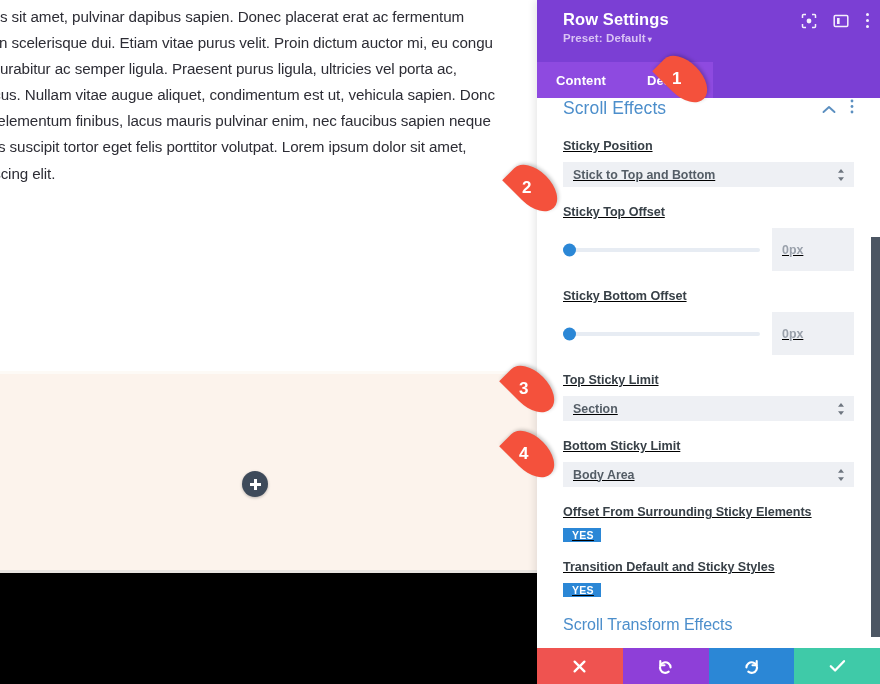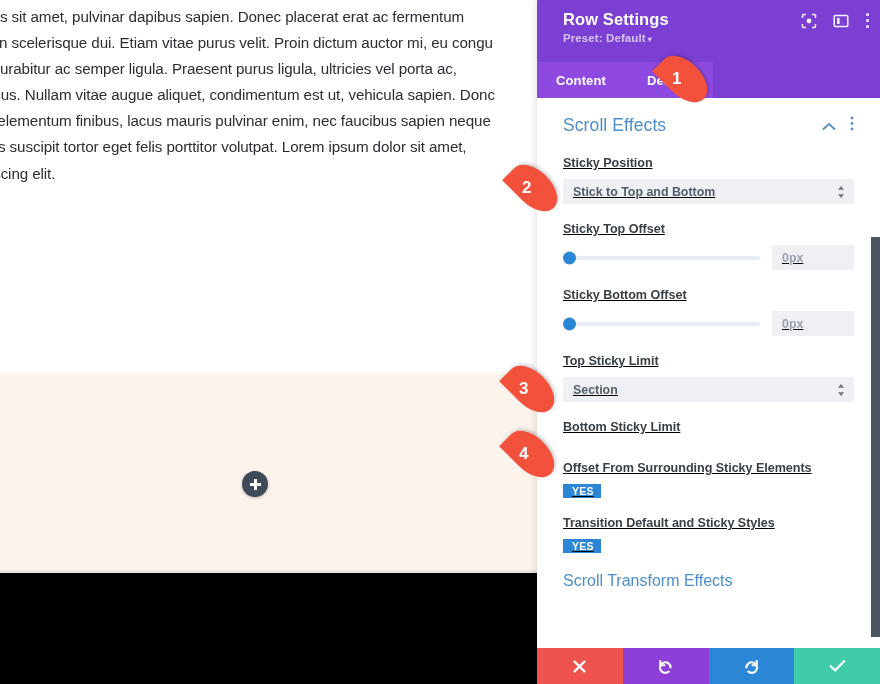--- a/index.html
+++ b/index.html
@@ -121,21 +121,21 @@
   #panel-body {
     position: relative;
     height: 586px;
     background: #ffffff;
     padding: 0 26px;
     overflow: hidden;
   }
 
   #section-head {
     display: flex; align-items: center;
-    padding-top: 17px; padding-bottom: 2px;
+    padding-bottom: 2px;
   }
   #section-title {
     flex: 1;
     font-size: 17.5px; color: #4c8ecb; letter-spacing: .1px;
   }
   .sec-icon { margin-left: 14px; cursor: pointer; display: block; }
 
   .field { padding-top: 16px; text-decoration: underline; }
   .field-label {
     font-size: 12.6px; font-weight: bold; color: #384047;
@@ -170,21 +170,21 @@
     width: 100%; height: 4px; border-radius: 2px;
     background: #e7ecf3;
   }
   .slider .knob {
     position: absolute; left: 0; top: 50%;
     transform: translateY(-50%);
     width: 13px; height: 13px; border-radius: 50%;
     background: #2b87d6;
   }
   .num-input {
-    width: 82px; height: 25px;
+    width: 82px; height: 43px;
     background: #eef0f4;
     display: flex; align-items: center;
     padding: 0 10px;
     font-size: 12.4px; color: #9aa1ab; font-weight: bold;
     cursor: text;
   }
 
   .toggle {
     width: 62px; height: 14px;
     background: #2b87d6;
@@ -390,20 +390,29 @@
             <svg width="8" height="13" viewBox="0 0 8 13">
               <path d="M4 0.5L7 4.3H1z" fill="#6e7680"></path>
               <path d="M4 12.5L1 8.7h6z" fill="#6e7680"></path>
             </svg>
           </span>
         </div>
       </div>
 
       <div class="field">
         <div class="field-label">Bottom Sticky Limit</div>
+        <div class="select">
+          <span>Body Area</span>
+          <span class="arrows">
+            <svg width="8" height="13" viewBox="0 0 8 13">
+              <path d="M4 0.5L7 4.3H1z" fill="#6e7680"></path>
+              <path d="M4 12.5L1 8.7h6z" fill="#6e7680"></path>
+            </svg>
+          </span>
+        </div>
       </div>
 
       <div class="field">
         <div class="field-label">Offset From Surrounding Sticky Elements</div>
         <div class="toggle">
           <span class="lab">YES</span>
           <span class="knob"></span>
         </div>
       </div>
 

